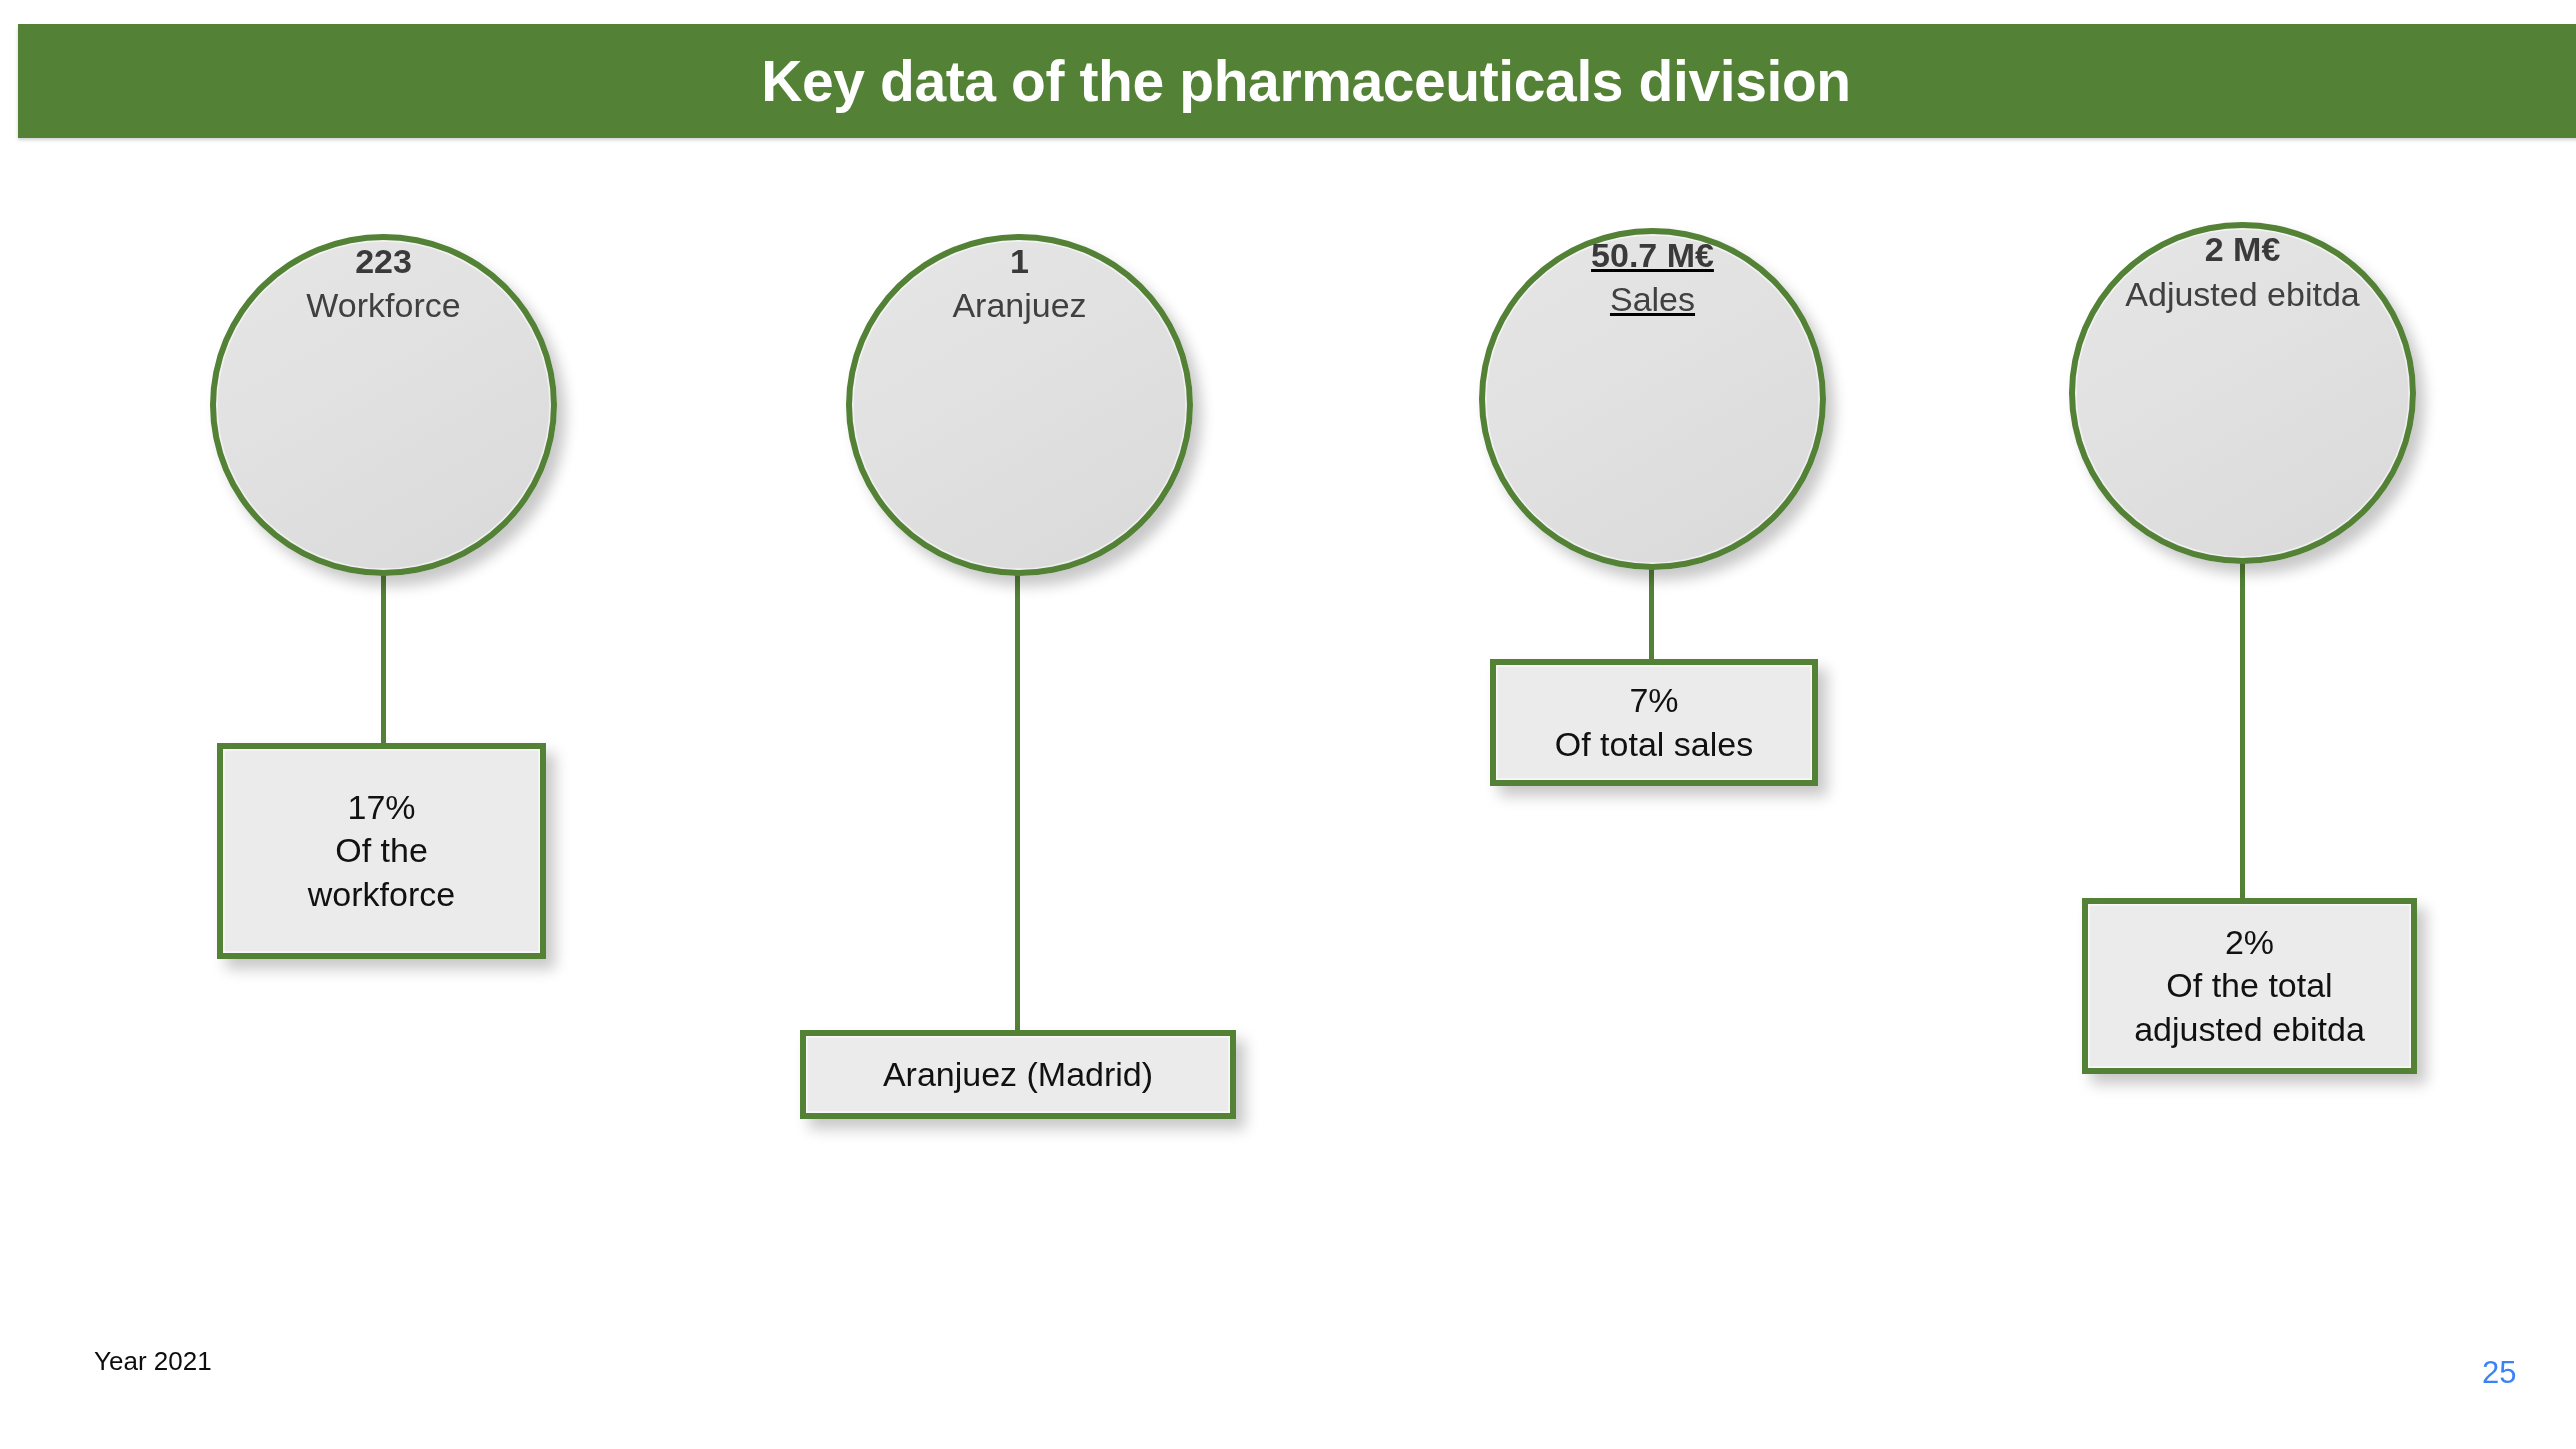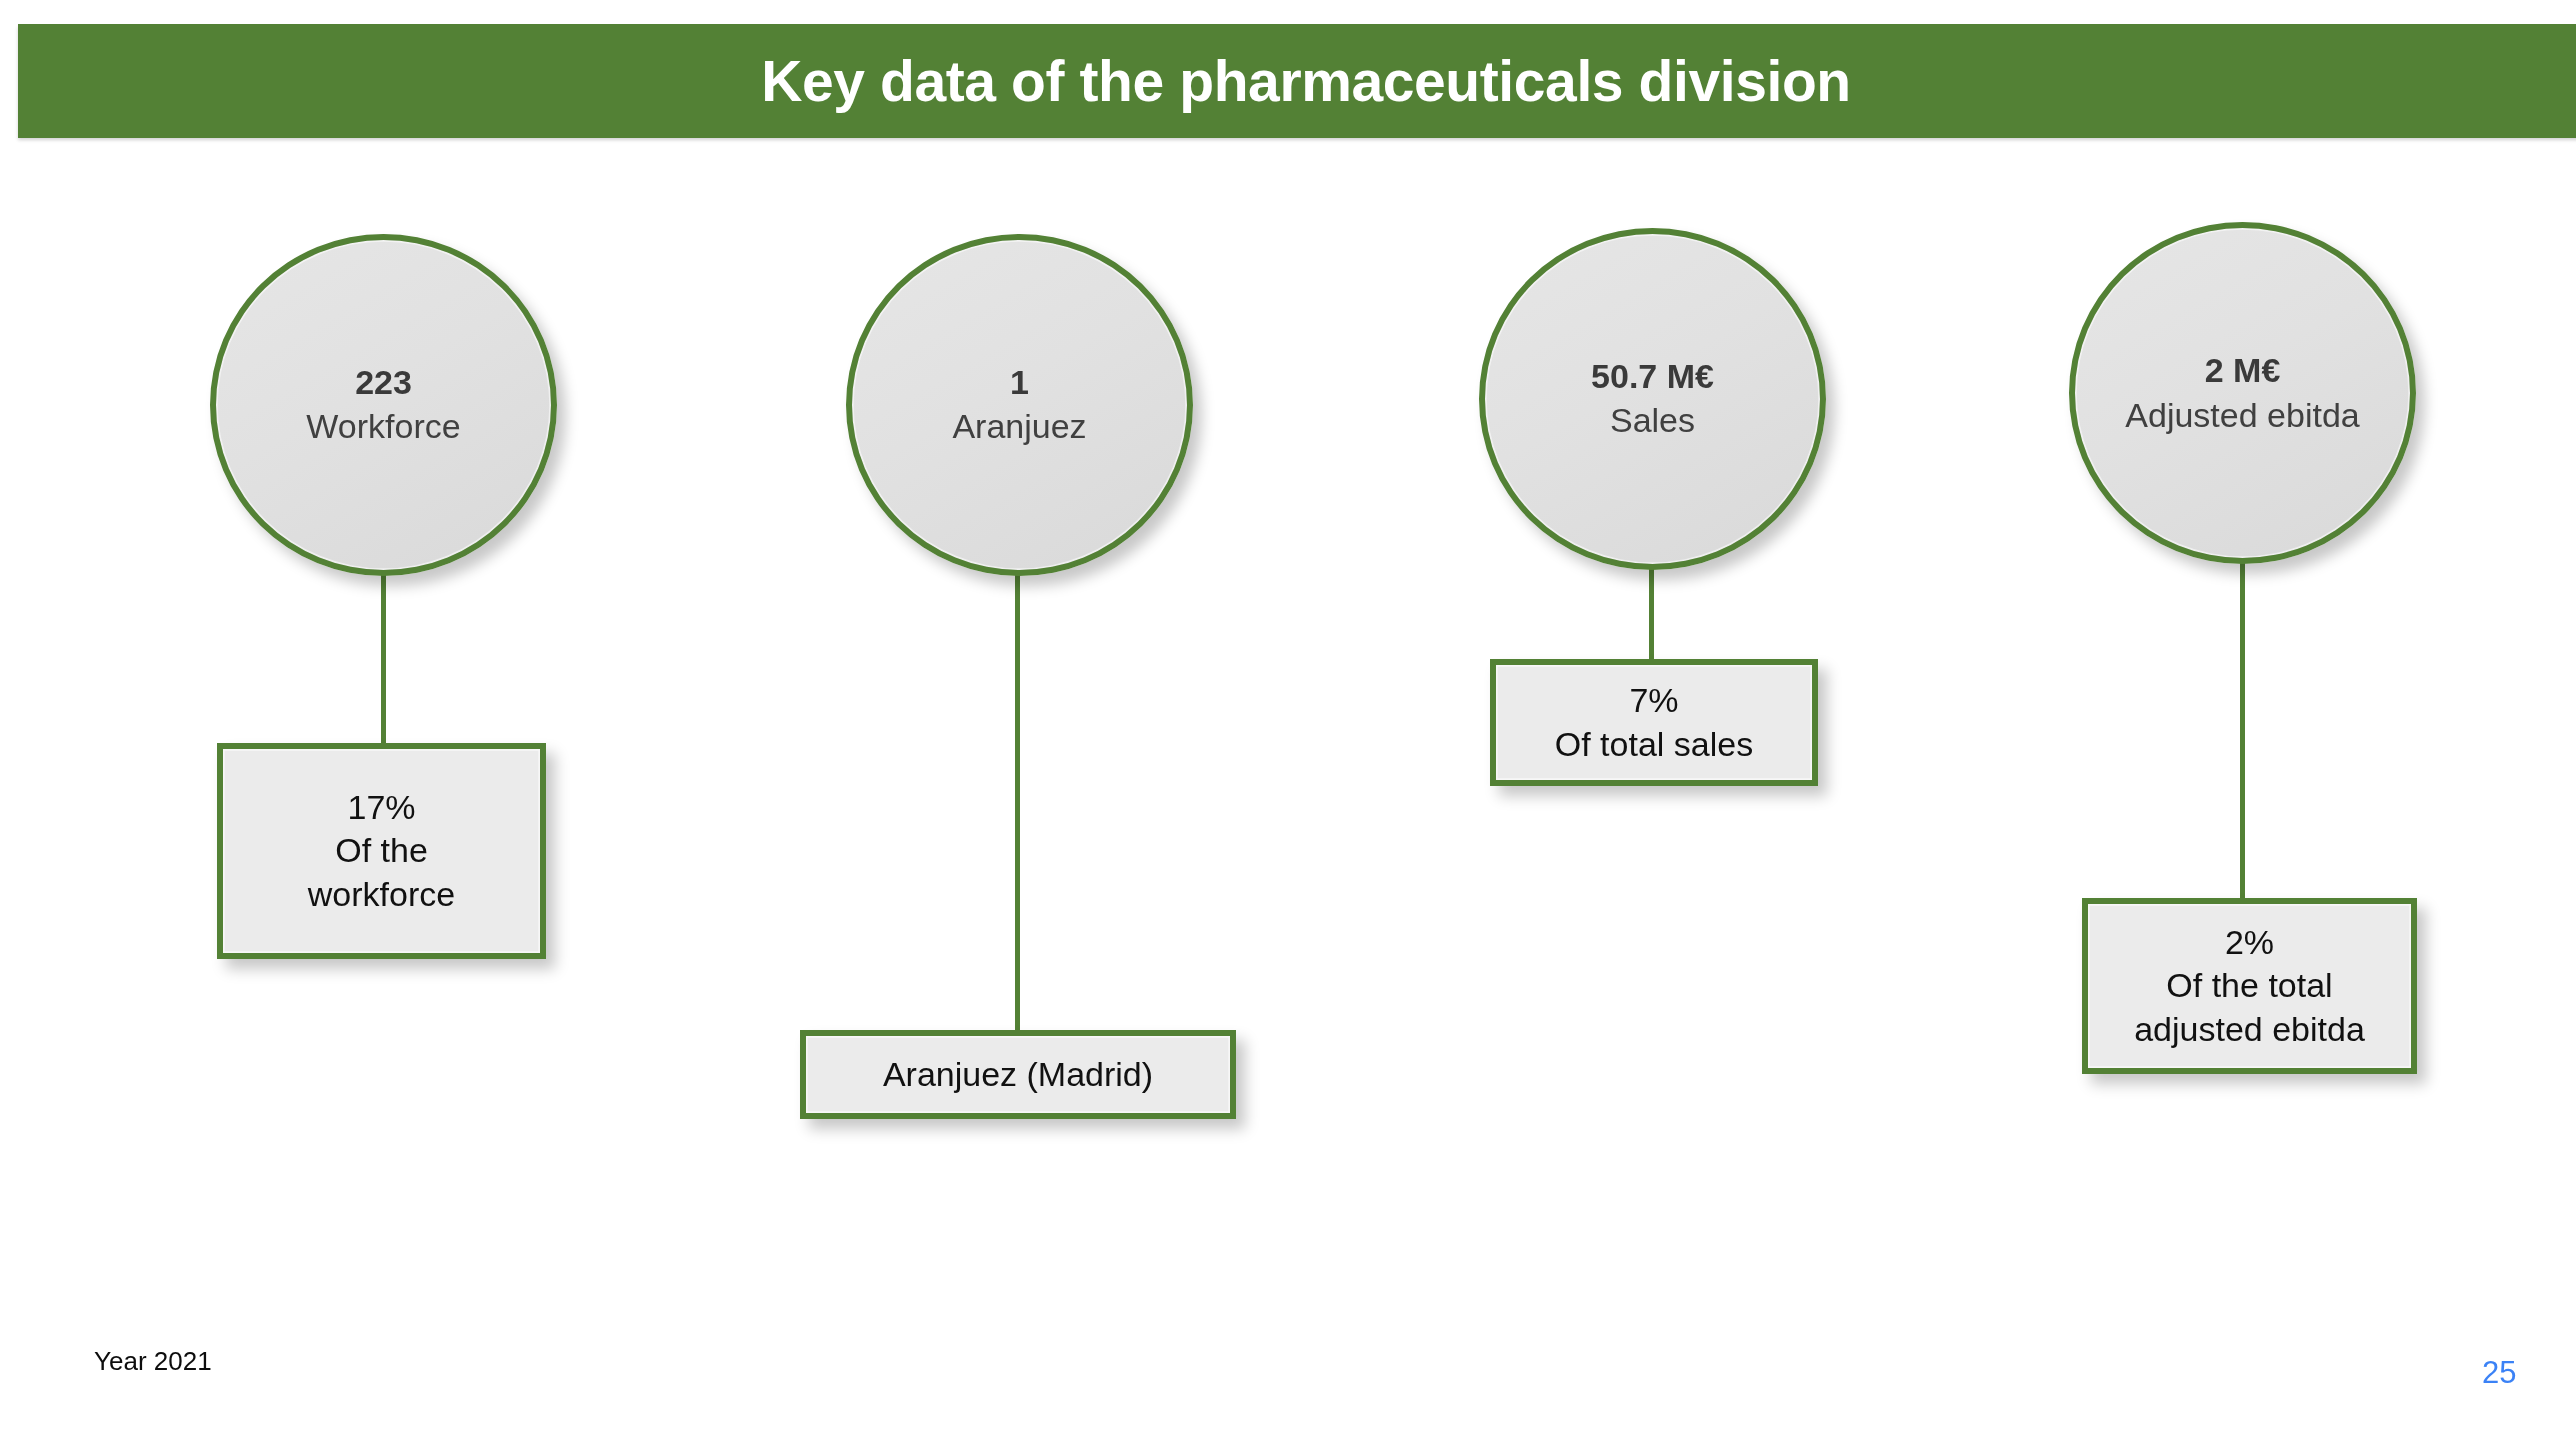--- a/index.html
+++ b/index.html
@@ -52,21 +52,20 @@
     position: absolute;
     border-radius: 50%;
     background: linear-gradient(150deg, #e6e6e6 0%, #e1e1e1 45%, #d9d9d9 100%);
     border: 6px solid #538135;
     box-sizing: border-box;
     box-shadow: 8.6px 10.3px 13.7px rgba(0,0,0,0.22),
                 inset 0 0 0 1.7px rgba(255,255,255,0.55);
     display: flex;
     flex-direction: column;
     align-items: center;
-    justify-content: center;
     text-align: center;
   }
   .circle-value {
     font-size: 34px;
     font-weight: bold;
     color: #3a3a3a;
     line-height: 1.28;
   }
   .circle-label {
     font-size: 34px;
@@ -151,21 +150,21 @@
     </div>
 
     <div class="infobox" style="left:800px; top:1030px; width:436px; height:89px;">
       <div>Aranjuez (Madrid)</div>
     </div>
   </div>
 
   <div class="node">
     <div class="connector" style="left:1649px; top:545px; height:129px;"></div>
 
-    <div class="circle" style="left:1479px; top:228px; width:347px; height:342px;">
+    <div class="circle" style="left:1479px; top:228px; width:347px; height:342px;text-decoration:underline;">
       <div class="circle-value">50.7 M€</div>
       <div class="circle-label">Sales</div>
     </div>
 
     <div class="infobox" style="left:1490px; top:659px; width:328px; height:127px;">
       <div>7%</div>
       <div>Of total sales</div>
     </div>
   </div>
 

